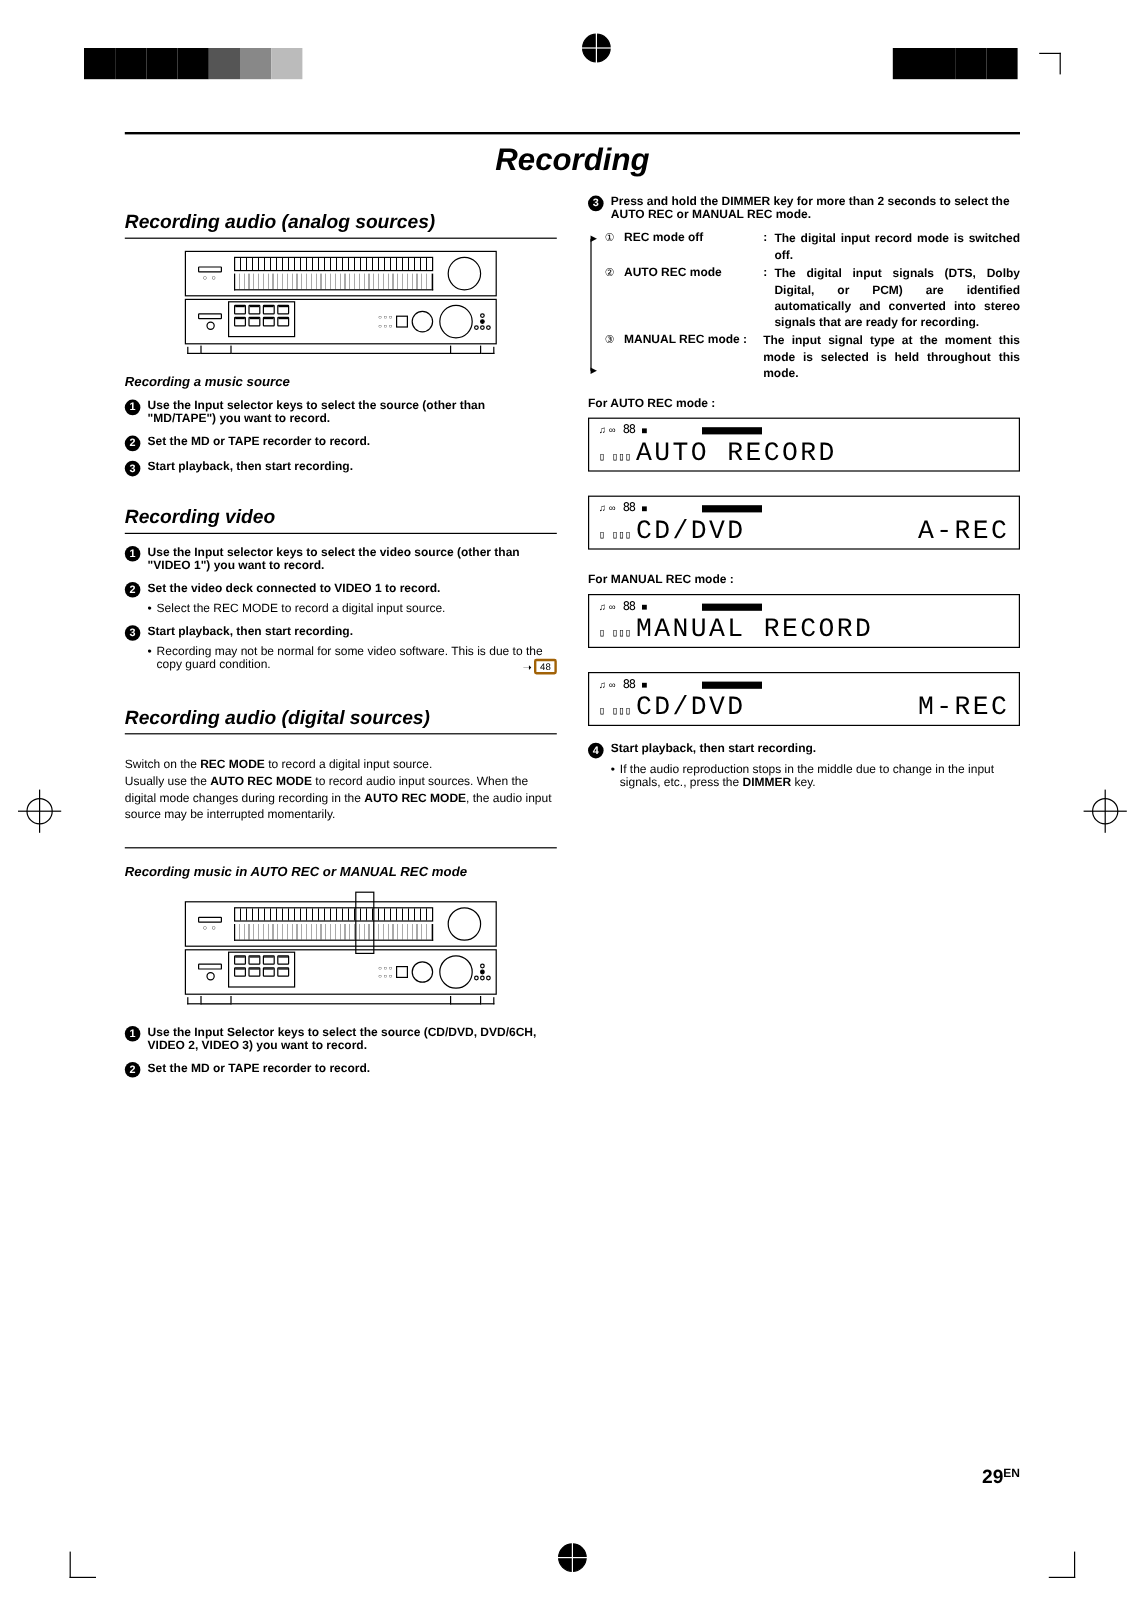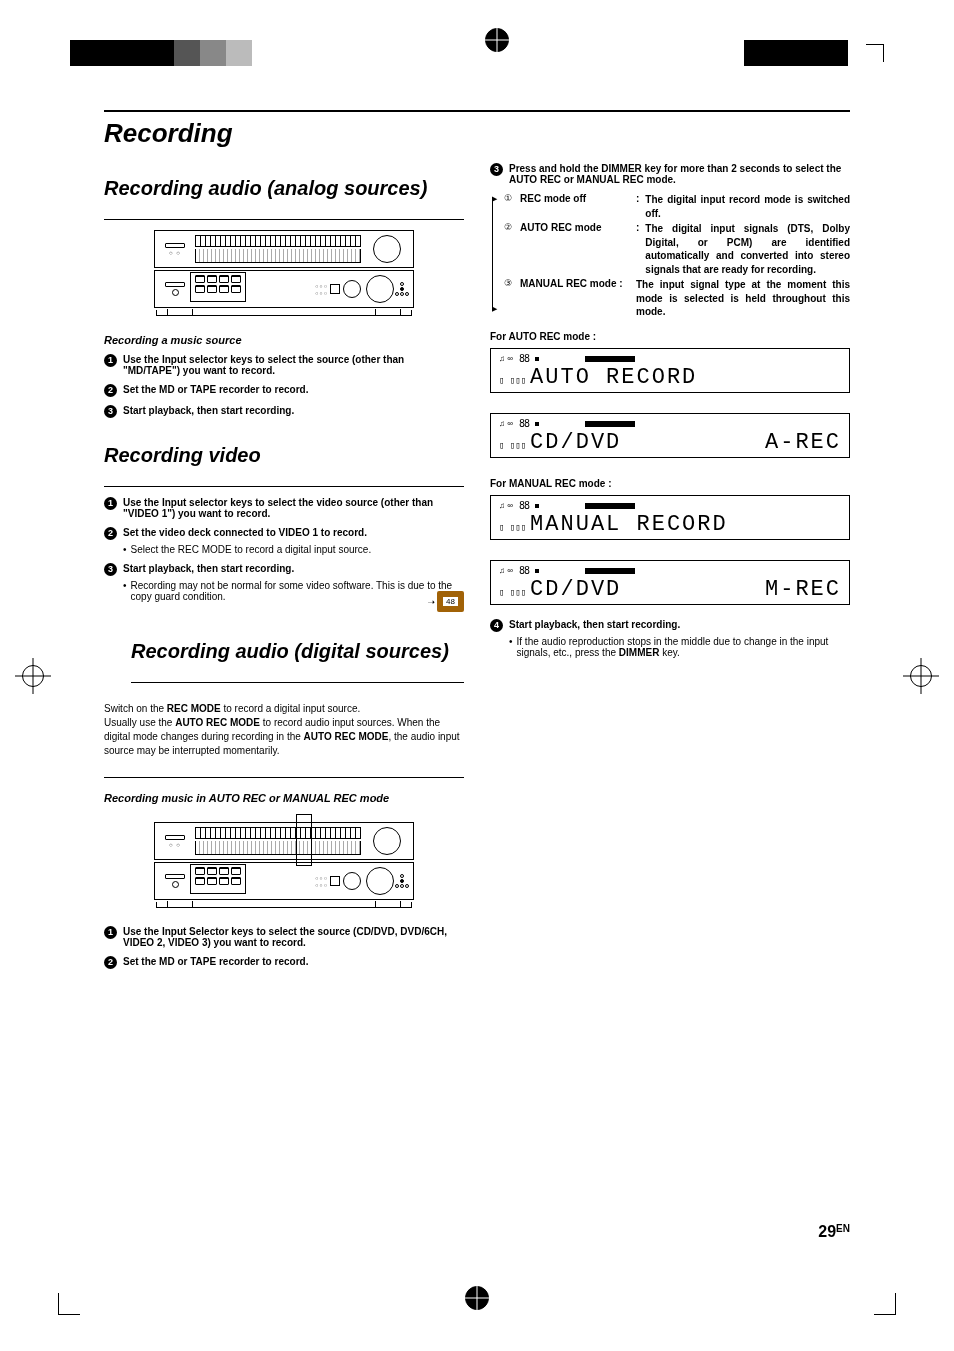--- a/index.html
+++ b/index.html
@@ -69,32 +69,33 @@
     left: 104px;
     right: 104px;
     bottom: 110px;
   }
   .rule { border-top: 2px solid #000; margin-bottom: 4px; }
   h1 {
     font-size: 26px;
     font-style: italic;
     font-weight: bold;
     margin: 6px 0 14px 0;
+    text-align: center;
   }
   .columns {
     display: flex;
     gap: 26px;
   }
   .col { width: 50%; }
   h2 {
-    font-size: 20px;
+    font-size: 16px;
     font-style: italic;
     font-weight: bold;
     border-bottom: 1px solid #000;
-    padding-bottom: 19px;
+    padding-bottom: 3px;
     margin: 14px 0 10px 0;
   }
   h3 {
     font-size: 11px;
     font-style: italic;
     font-weight: bold;
     margin: 14px 0 6px 0;
   }
   .step {
     font-size: 10px;
@@ -122,21 +123,21 @@
   }
   .note .bullet { flex-shrink: 0; }
   .pageref {
     float: right;
     display: inline-flex;
     align-items: center;
     gap: 2px;
     font-size: 9px;
   }
   .pageref .box {
-    border: 6px solid #a16207;
+    border: 2px solid #a16207;
     border-radius: 2px;
     padding: 0 3px;
     font-size: 8px;
     text-align: right;
   }
   .body-text {
     font-size: 10px;
     line-height: 1.4;
     margin: 19px 0;
   }
@@ -450,21 +451,21 @@
           <span class="txt">Start playback, then start recording.</span>
         </div>
       <div class="note">
         <span class="bullet">•</span>
         <span style="flex:1;">
           <span>Recording may not be normal for some video software. This is due to the copy guard condition.</span>
           <span class="pageref">➝<span class="box">48</span></span>
         </span>
       </div>
 
-      <h2 style="margin-top:28px;margin-left:27px;">Recording audio (digital sources)</h2>
+      <h2 style="margin-top:28px;">Recording audio (digital sources)</h2>
       <div class="body-text">
         Switch on the <b>REC MODE</b> to record a digital input source.<br>
         Usually use the <b>AUTO REC MODE</b> to record audio input sources. When the digital mode changes during recording in the <b>AUTO REC MODE</b>, the audio input source may be interrupted momentarily.
       </div>
       <div class="rule-thin"></div>
       <h3>Recording music in AUTO REC or MANUAL REC mode</h3>
 
       <div class="device-fig highlight-box" style="margin-top:18px;">
         <div class="device-unit">
           <div class="panel-l">

